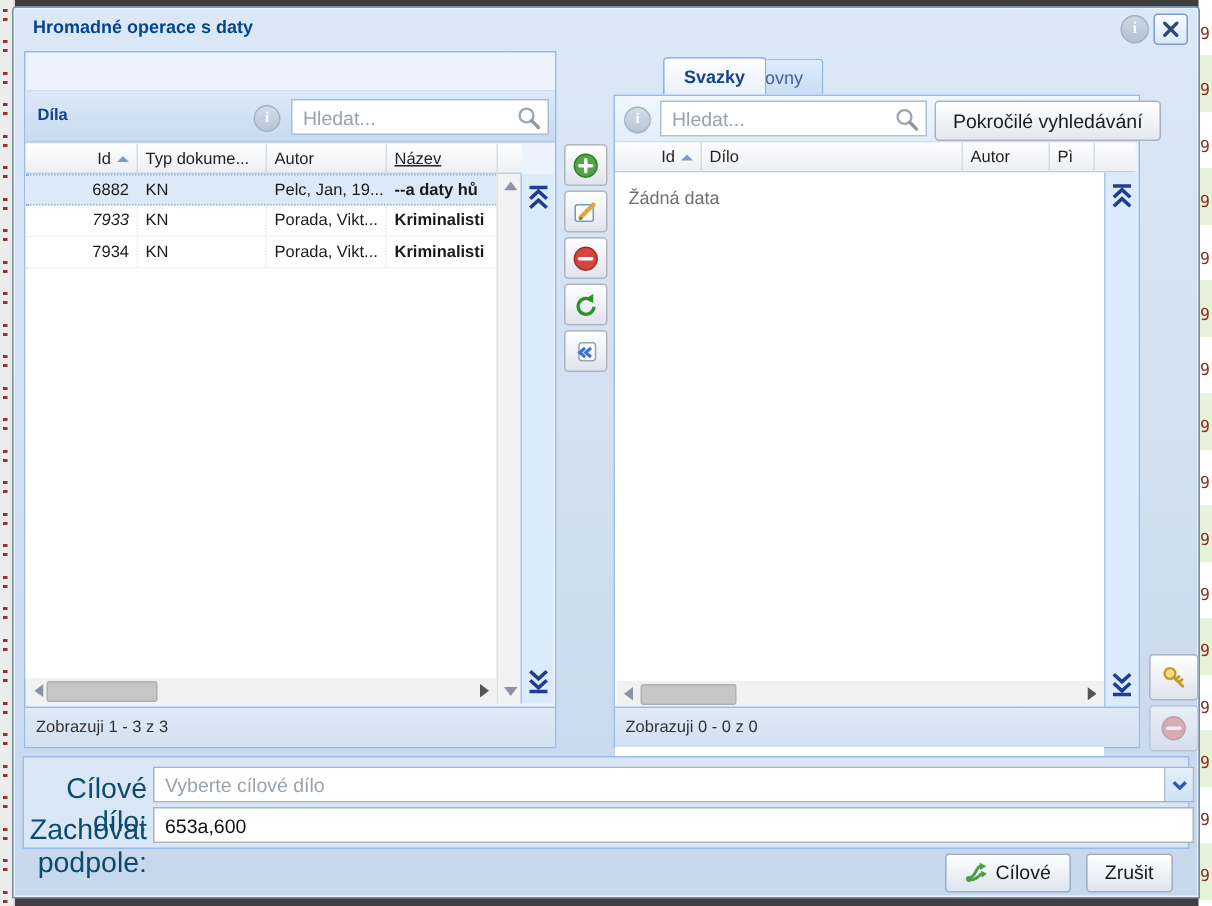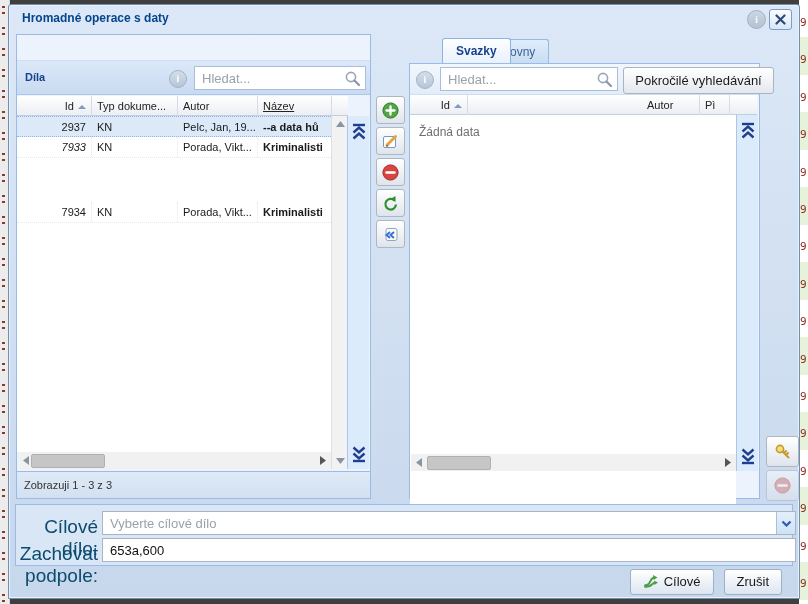--- a/index.html
+++ b/index.html
@@ -163,32 +163,32 @@
       <div class="grid-header" style="left:0px;top:61px;width:331px;">
         <div class="gh-cell gh-right" style="left:1px;width:74px;"><span>Id</span><span class="sort-asc"></span></div>
         <div class="gh-cell" style="left:75px;width:86px;">Typ dokume...</div>
         <div class="gh-cell" style="left:161px;width:80px;">Autor</div>
         <div class="gh-cell" style="left:241px;width:74px;text-decoration:underline;">Název</div>
         <div class="gh-cell" style="left:315px;width:16px;border-right:0;"></div>
       </div>
 
       <div class="grid-body" style="left:0;top:81px;width:314px;height:336px;">
         <div class="grow sel" style="top:0;">
-          <div class="gcell num" style="left:0;width:75px;">2937</div>
+          <div class="gcell num" style="left:0;width:75px;">6882</div>
           <div class="gcell" style="left:75px;width:86px;">KN</div>
           <div class="gcell" style="left:161px;width:80px;">Pelc, Jan, 19...</div>
-          <div class="gcell bold" style="left:241px;width:73px;border-right:0;">--a data hů</div>
+          <div class="gcell bold" style="left:241px;width:73px;border-right:0;">--a daty hů</div>
         </div>
         <div class="grow" style="top:21px;">
           <div class="gcell num" style="left:0;width:75px;font-style:italic;">7933</div>
           <div class="gcell" style="left:75px;width:86px;">KN</div>
           <div class="gcell" style="left:161px;width:80px;">Porada, Vikt...</div>
           <div class="gcell bold" style="left:241px;width:73px;border-right:0;">Kriminalisti</div>
         </div>
-        <div class="grow" style="top:42px;margin-top:44px;">
+        <div class="grow" style="top:42px;">
           <div class="gcell num" style="left:0;width:75px;">7934</div>
           <div class="gcell" style="left:75px;width:86px;">KN</div>
           <div class="gcell" style="left:161px;width:80px;">Porada, Vikt...</div>
           <div class="gcell bold" style="left:241px;width:73px;border-right:0;">Kriminalisti</div>
         </div>
       </div>
 
       <div class="vscroll" style="left:314px;top:81px;height:353px;">
         <div class="vs-arrow" style="top:0;">
             <svg width="9" height="6" viewBox="0 0 9 6">
@@ -284,20 +284,21 @@
           <svg width="17" height="17" viewBox="0 0 17 17">
               <circle cx="7" cy="7" r="4.6" fill="none" stroke="#9aa7b8" stroke-width="1.6"></circle>
               <path d="M10.5 10.5 L15 15" stroke="#8b97a8" stroke-width="2.2" stroke-linecap="round"></path>
             </svg>
         </div>
         <div class="adv-btn" style="left:213px;top:3px;width:133px;">Pokročilé vyhledávání</div>
       </div>
 
       <div class="grid-header" style="left:0;top:31px;width:347px;">
         <div class="gh-cell gh-right" style="left:1px;width:57px;"><span>Id</span><span class="sort-asc"></span></div>
+        <div class="gh-cell" style="left:58px;width:174px;">Dílo</div>
         <div class="gh-cell" style="left:232px;width:58px;">Autor</div>
         <div class="gh-cell" style="left:290px;width:30px;">Pì</div>
         <div class="gh-cell" style="left:320px;width:6px;border-right:0;"></div>
       </div>
 
       <div class="grid-body" style="left:0;top:51px;width:326px;height:429px;">
         <div class="empty-text">Žádná data</div>
       </div>
 
       <div class="chevron-strip" style="left:326px;top:51px;height:356px;">
@@ -324,20 +325,21 @@
             </svg>
           </div>
         <div class="hs-arrow" style="right:0;">
             <svg width="6" height="9" viewBox="0 0 6 9">
               <polygon points="0,0 0,9 6,4.5" fill="#555"></polygon>
             </svg>
           </div>
         <div class="hs-thumb" style="left:16px;width:62px;"></div>
       </div>
 
+      <div class="statusbar">Zobrazuji 0 - 0 z 0</div>
     </div>
 
     <div>
       <div class="btn-sq lg" style="left:757px;top:431px;">
         <svg width="18" height="18" viewBox="0 0 18 18">
             <circle cx="6" cy="6" r="3.6" fill="#f6dd84" stroke="#c49b2e" stroke-width="1.6"></circle>
             <path d="M8.6 8.6 L14.5 14.5 M12 12 L14 10 M10 10 L12 8" stroke="#c49b2e" stroke-width="2" stroke-linecap="round"></path>
           </svg>
       </div>
       <div class="btn-sq lg disabled" style="left:757px;top:465px;">

